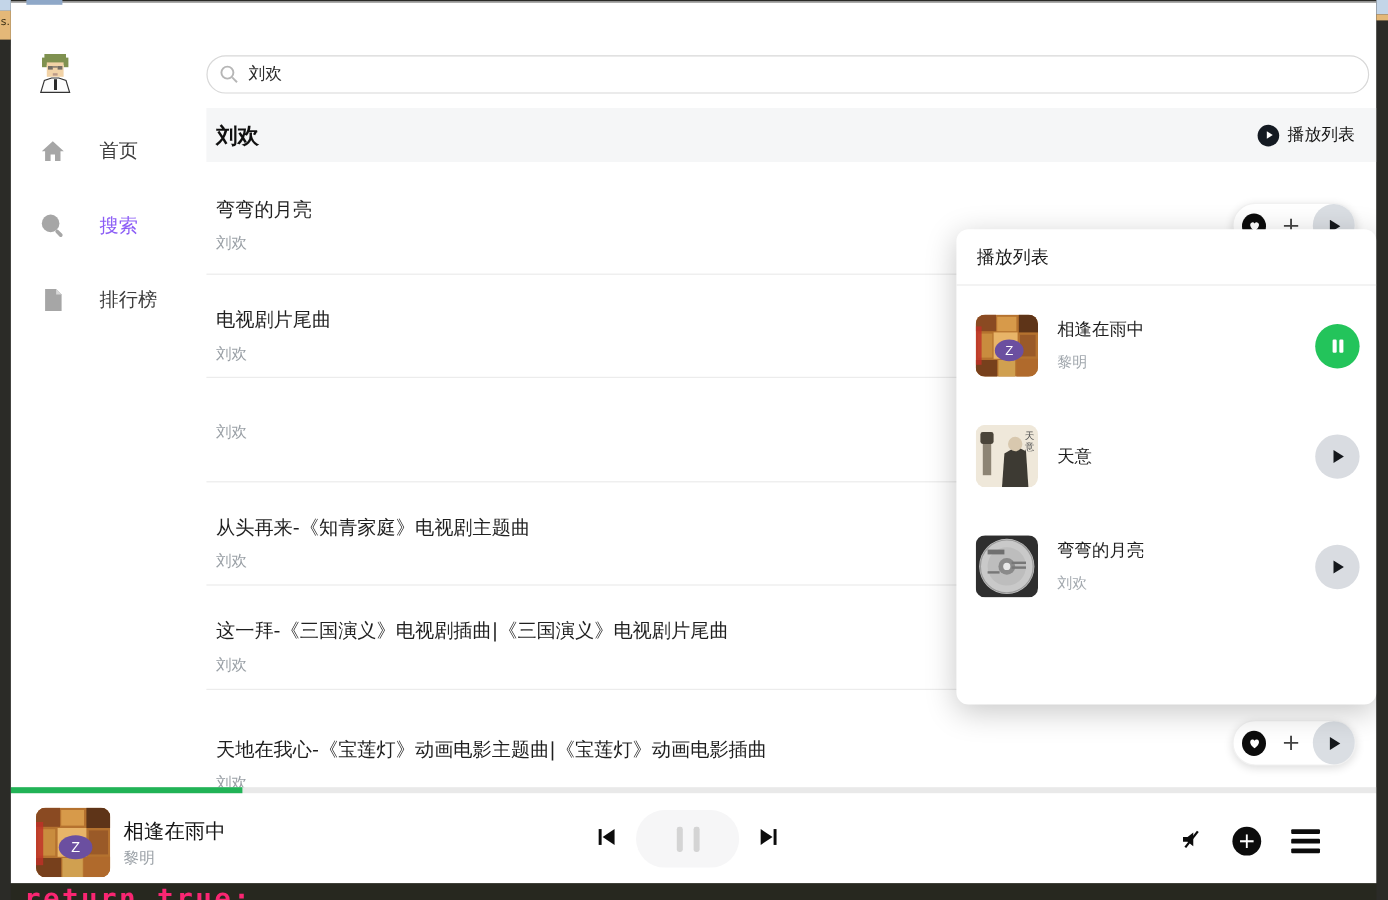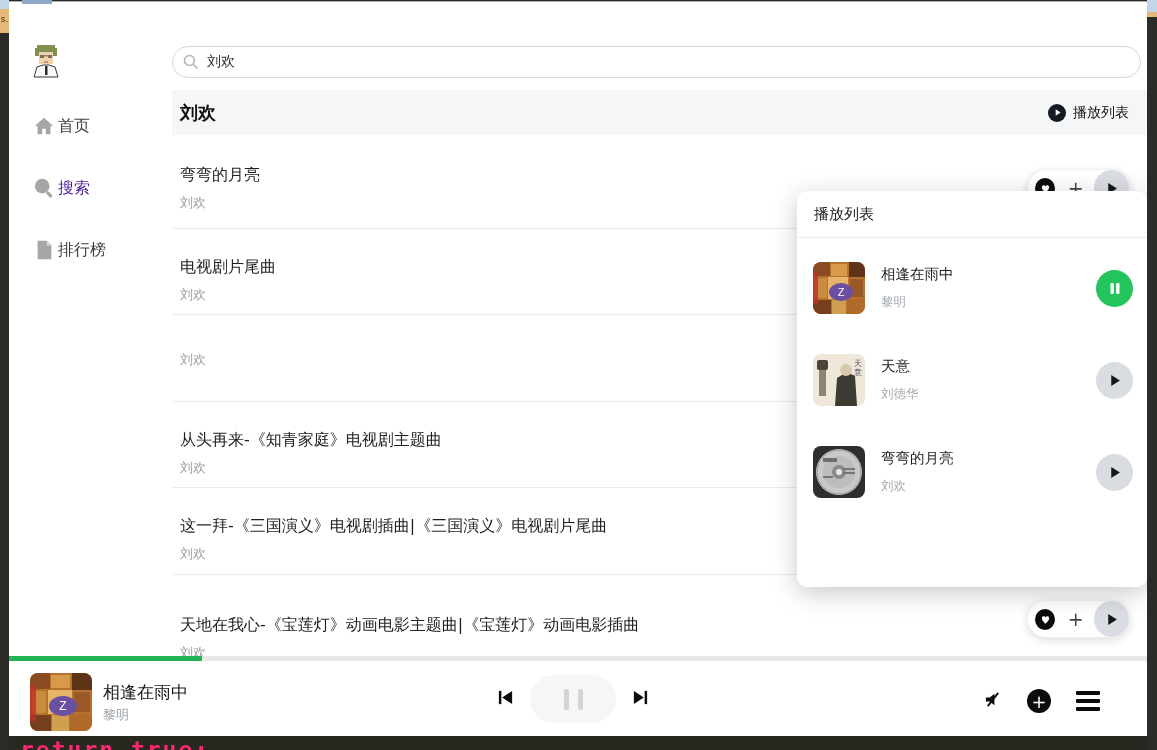--- a/index.html
+++ b/index.html
@@ -30,22 +30,22 @@
   .titlebar { position:absolute; left:0; top:0; width:100%; height:36px; background:#fff; }
   .titlebar .title { position:absolute; left:16px; top:8px; font-size:15px; color:#15181c; white-space:pre; }
   .winbtns { position:absolute; right:8px; top:0; height:36px; display:flex; align-items:center; gap:22px; padding-right:8px; }
   .winbtn { width:18px; height:18px; display:flex; align-items:center; justify-content:center; color:#222; }
 
   
   .sidebar { position:absolute; left:0; top:36px; width:155px; bottom:70px; background:#fff; }
   .avatar { position:absolute; left:22px; top:6px; }
   .side-item { position:absolute; left:0; width:155px; height:40px; display:flex; align-items:center; cursor:pointer; }
   .side-item .s-icon { width:22px; height:22px; margin-left:24px; }
-  .side-item .s-label { margin-left:3px; font-size:16px; color:#3d3d3d; }
-  .side-item.active .s-label { color:#4c1d95; }
+  .side-item .s-label { margin-left:28px; font-size:16px; color:#3d3d3d; }
+  .side-item.active .s-label { color:#8b5cf6; }
 
   
   .content { position:absolute; left:155px; top:36px; right:0; bottom:0; }
   .searchbar { position:absolute; left:8px; top:8px; right:6px; height:32px; border:1px solid #d8d8d8;
                border-radius:16px; background:#fff; display:flex; align-items:center; }
   .searchbar svg { margin-left:10px; }
   .searchbar .q { margin-left:8px; font-size:14px; color:#2b2b2b; }
 
   .result-header { position:absolute; left:8px; top:52px; right:0; height:45px; background:#f5f6f7;
                    display:flex; align-items:center; }
@@ -276,21 +276,20 @@
             <rect x="6" y="8" width="7" height="34" fill="#8d8474"></rect>
             <rect x="4" y="6" width="11" height="10" rx="2" fill="#4a4439"></rect>
             <path d="M22 52 L24 24 L34 18 L42 22 L44 52 Z" fill="#3d3a33"></path>
             <circle cx="33" cy="16" r="6" fill="#d8c8ae"></circle>
             <text x="41" y="12" font-size="8" fill="#555" font-family="sans-serif">天</text>
             <text x="41" y="21" font-size="8" fill="#555" font-family="sans-serif">意</text>
           </svg>
         </span>
         <span class="p-meta">
           <div class="t">天意</div>
-          <div class="a">刘德华</div>
         </span>
         <span class="p-btn gray">
           <svg width="13" height="13" viewBox="0 0 12 12">
               <path d="M3 1 L11 6 L3 11 Z" fill="#15181c"></path>
             </svg>
         </span>
       </div>
 
       <div class="p-item" style="top:242px">
         <span class="p-art">

